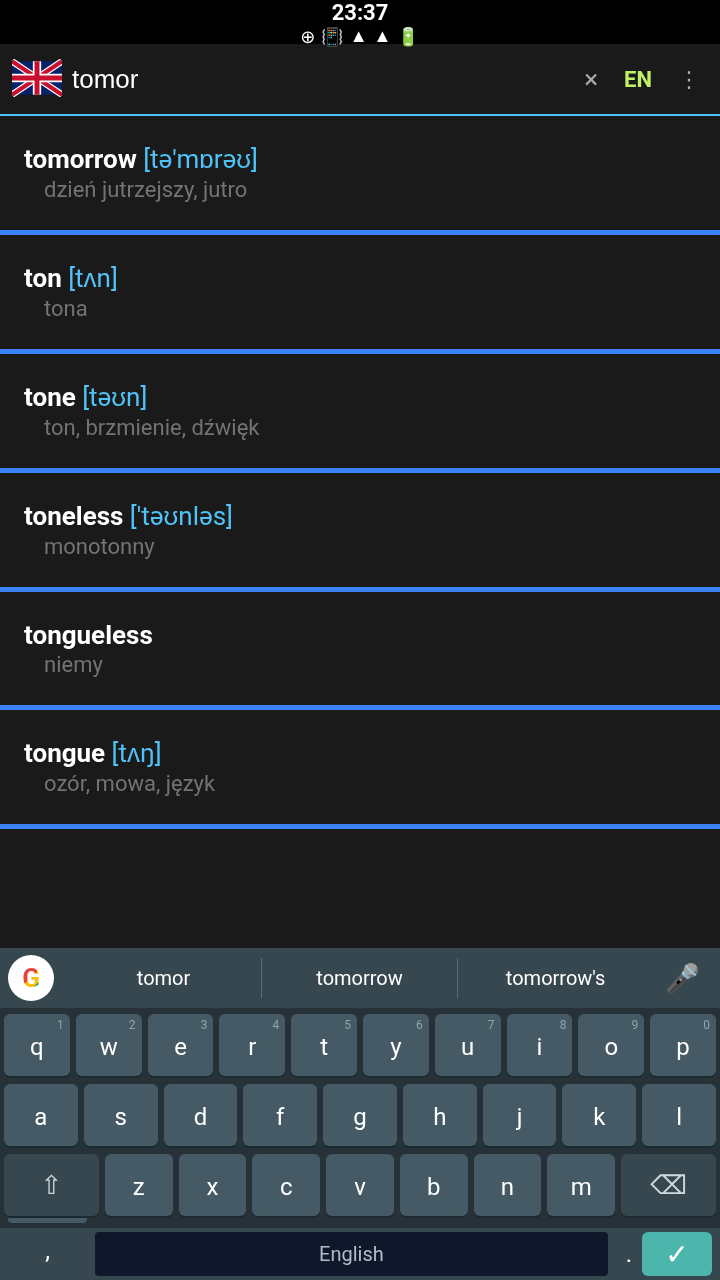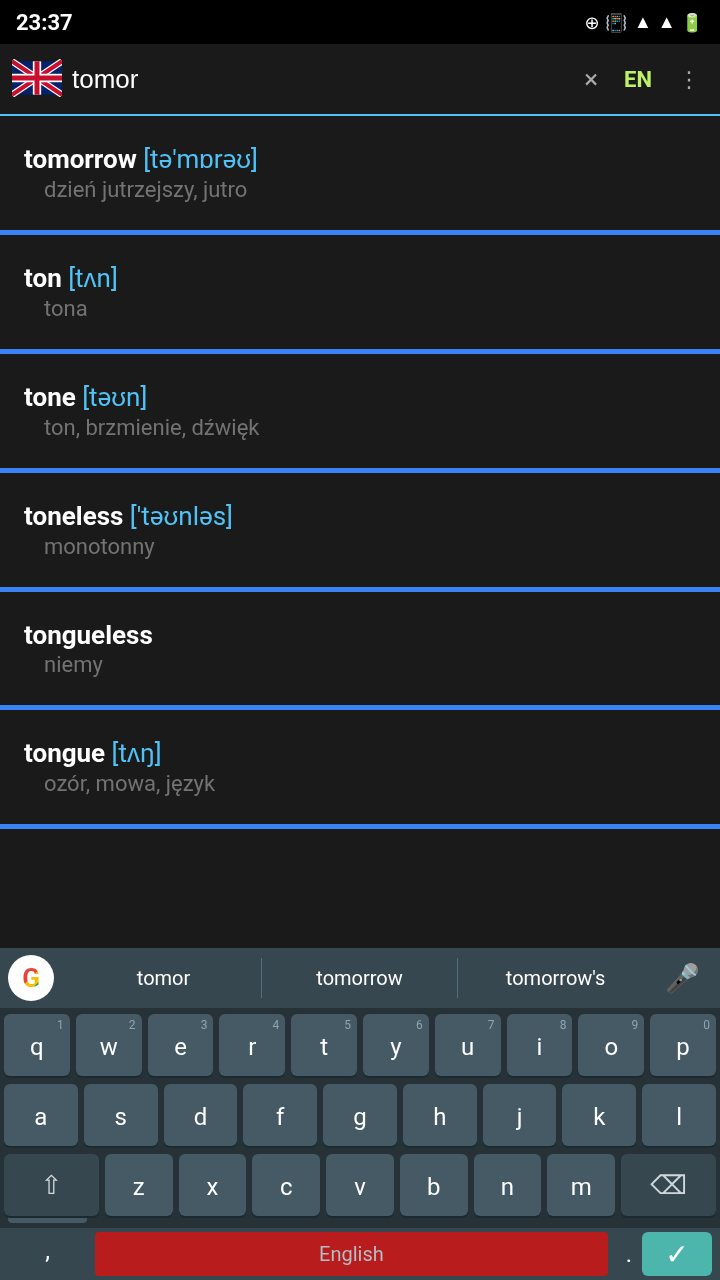--- a/index.html
+++ b/index.html
@@ -14,20 +14,21 @@
     }
 
     
     .status-bar {
       background: #000;
       height: 44px;
       display: flex;
       align-items: center;
       justify-content: space-between;
       padding: 0 16px;
+      flex-direction: column;
     }
     .status-time {
       font-size: 22px;
       font-weight: bold;
       color: #fff;
     }
     .status-icons {
       display: flex;
       align-items: center;
       gap: 6px;
@@ -246,21 +247,21 @@
       color: #fff;
       padding: 8px 10px;
       cursor: pointer;
     }
     .lang-bar-emoji {
       font-size: 26px;
       padding: 8px 10px;
       cursor: pointer;
     }
     .lang-bar-lang {
-      background: #b91c1c;
+      background: #0f172a;
       border-radius: 4px;
       padding: 10px 40px;
       font-size: 20px;
       color: #b0bec5;
       flex: 1;
       text-align: center;
       cursor: pointer;
       margin: 0 8px;
     }
     .lang-bar-dot {

